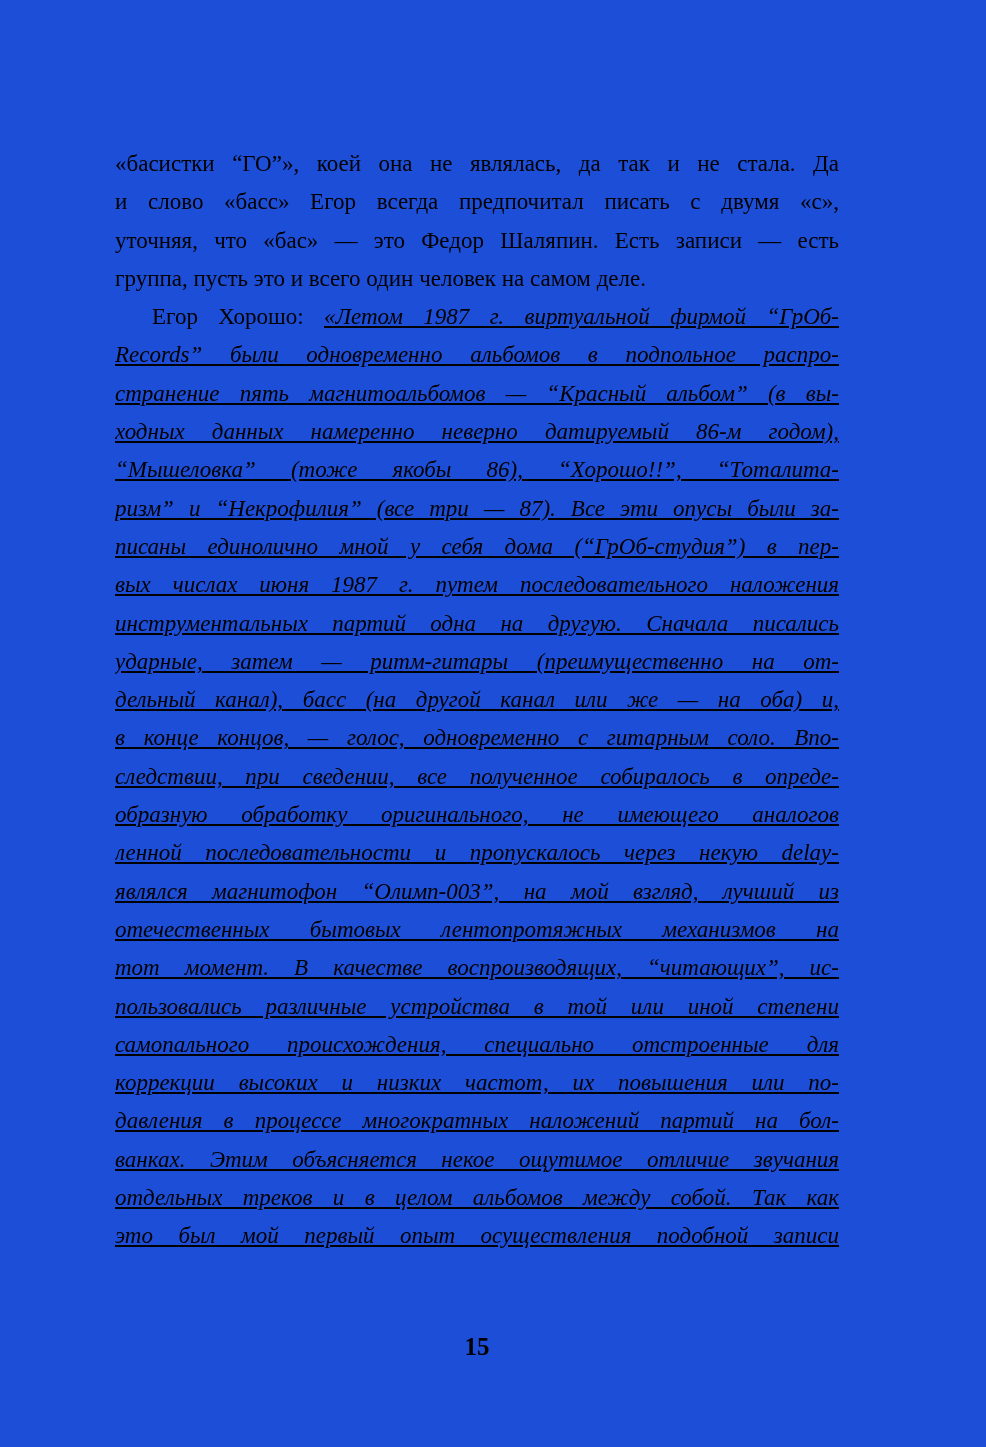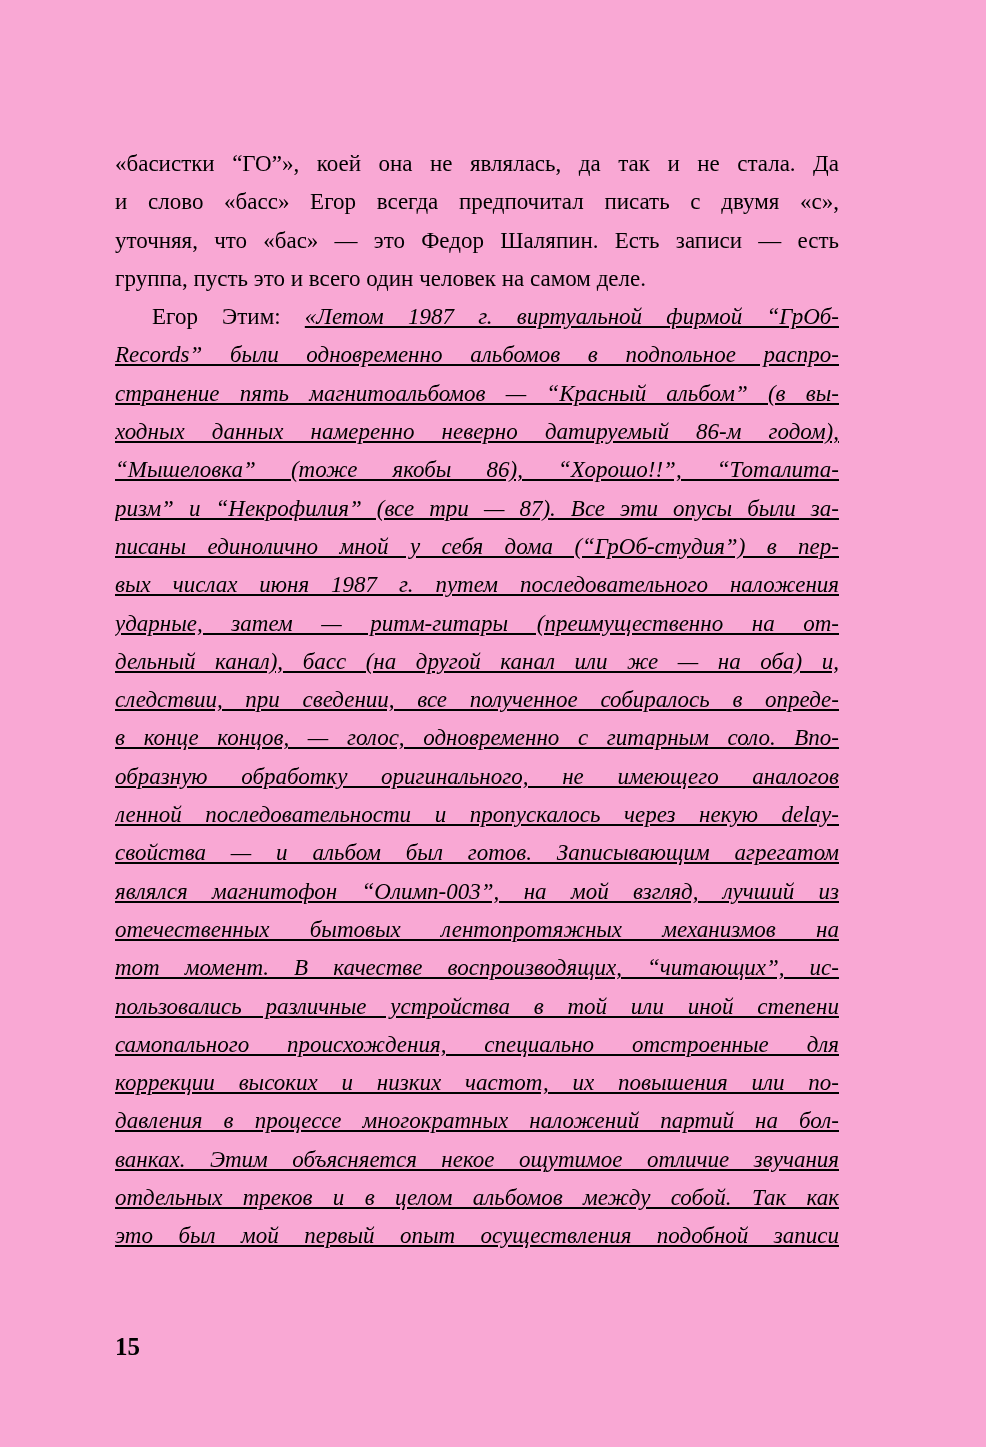--- a/index.html
+++ b/index.html
@@ -11,21 +11,21 @@
     height: 1447px;
     background: #ffffff;
     color: #000000;
     font-family: "Liberation Serif", serif;
     position: relative;
     overflow: hidden;
   }
   .book-page {
     position: absolute;
     inset: 0;
-    background: #f9a8d4;
+    background: #1d4ed8;
   }
   .text-block {
     position: absolute;
     left: 115px;
     top: 145px;
     width: 724px;
   }
   .paragraph {
     margin: 0;
     padding: 0;
@@ -52,53 +52,53 @@
     text-decoration: underline;
   }
   .seg-regular {
     font-style: normal;
   }
   .page-number {
     position: absolute;
     left: 115px;
     top: 1330px;
     width: 724px;
-    text-align: left;
+    text-align: center;
     font-size: 25px;
     font-weight: bold;
     line-height: 34px;
   }
 </style>
 </head>
 <body>
 
 <div class="book-page">
   <div class="text-block">
       <div class="paragraph">
         <div class="line justify"><span class="seg-regular">«басистки “ГО”», коей она не являлась, да так и не стала. Да</span></div>
         <div class="line justify"><span class="seg-regular">и слово «басс» Егор всегда предпочитал писать с двумя «с»,</span></div>
         <div class="line justify"><span class="seg-regular">уточняя, что «бас» — это Федор Шаляпин. Есть записи — есть</span></div>
         <div class="line nojustify"><span class="seg-regular">группа, пусть это и всего один человек на самом деле.</span></div>
       </div>
       <div class="paragraph">
-        <div class="line justify indent"><span class="seg-regular">Егор Этим: </span><span class="seg-italic">«Летом 1987 г. виртуальной фирмой “ГрОб-</span></div>
+        <div class="line justify indent"><span class="seg-regular">Егор Хорошо: </span><span class="seg-italic">«Летом 1987 г. виртуальной фирмой “ГрОб-</span></div>
         <div class="line justify"><span class="seg-italic">Records” были одновременно альбомов в подпольное распро-</span></div>
         <div class="line justify"><span class="seg-italic">странение пять магнитоальбомов — “Красный альбом” (в вы-</span></div>
         <div class="line justify"><span class="seg-italic">ходных данных намеренно неверно датируемый 86-м годом),</span></div>
         <div class="line justify"><span class="seg-italic">“Мышеловка” (тоже якобы 86), “Хорошо!!”, “Тоталита-</span></div>
         <div class="line justify"><span class="seg-italic">ризм” и “Некрофилия” (все три — 87). Все эти опусы были за-</span></div>
         <div class="line justify"><span class="seg-italic">писаны единолично мной у себя дома (“ГрОб-студия”) в пер-</span></div>
         <div class="line justify"><span class="seg-italic">вых числах июня 1987 г. путем последовательного наложения</span></div>
+        <div class="line justify"><span class="seg-italic">инструментальных партий одна на другую. Сначала писались</span></div>
         <div class="line justify"><span class="seg-italic">ударные, затем — ритм-гитары (преимущественно на от-</span></div>
         <div class="line justify"><span class="seg-italic">дельный канал), басс (на другой канал или же — на оба) и,</span></div>
+        <div class="line justify"><span class="seg-italic">в конце концов, — голос, одновременно с гитарным соло. Впо-</span></div>
         <div class="line justify"><span class="seg-italic">следствии, при сведении, все полученное собиралось в опреде-</span></div>
-        <div class="line justify"><span class="seg-italic">в конце концов, — голос, одновременно с гитарным соло. Впо-</span></div>
         <div class="line justify"><span class="seg-italic">образную обработку оригинального, не имеющего аналогов</span></div>
         <div class="line justify"><span class="seg-italic">ленной последовательности и пропускалось через некую delay-</span></div>
-        <div class="line justify"><span class="seg-italic">свойства — и альбом был готов. Записывающим агрегатом</span></div>
         <div class="line justify"><span class="seg-italic">являлся магнитофон “Олимп-003”, на мой взгляд, лучший из</span></div>
         <div class="line justify"><span class="seg-italic">отечественных бытовых лентопротяжных механизмов на</span></div>
         <div class="line justify"><span class="seg-italic">тот момент. В качестве воспроизводящих, “читающих”, ис-</span></div>
         <div class="line justify"><span class="seg-italic">пользовались различные устройства в той или иной степени</span></div>
         <div class="line justify"><span class="seg-italic">самопального происхождения, специально отстроенные для</span></div>
         <div class="line justify"><span class="seg-italic">коррекции высоких и низких частот, их повышения или по-</span></div>
         <div class="line justify"><span class="seg-italic">давления в процессе многократных наложений партий на бол-</span></div>
         <div class="line justify"><span class="seg-italic">ванках. Этим объясняется некое ощутимое отличие звучания</span></div>
         <div class="line justify"><span class="seg-italic">отдельных треков и в целом альбомов между собой. Так как</span></div>
         <div class="line justify"><span class="seg-italic">это был мой первый опыт осуществления подобной записи</span></div>

